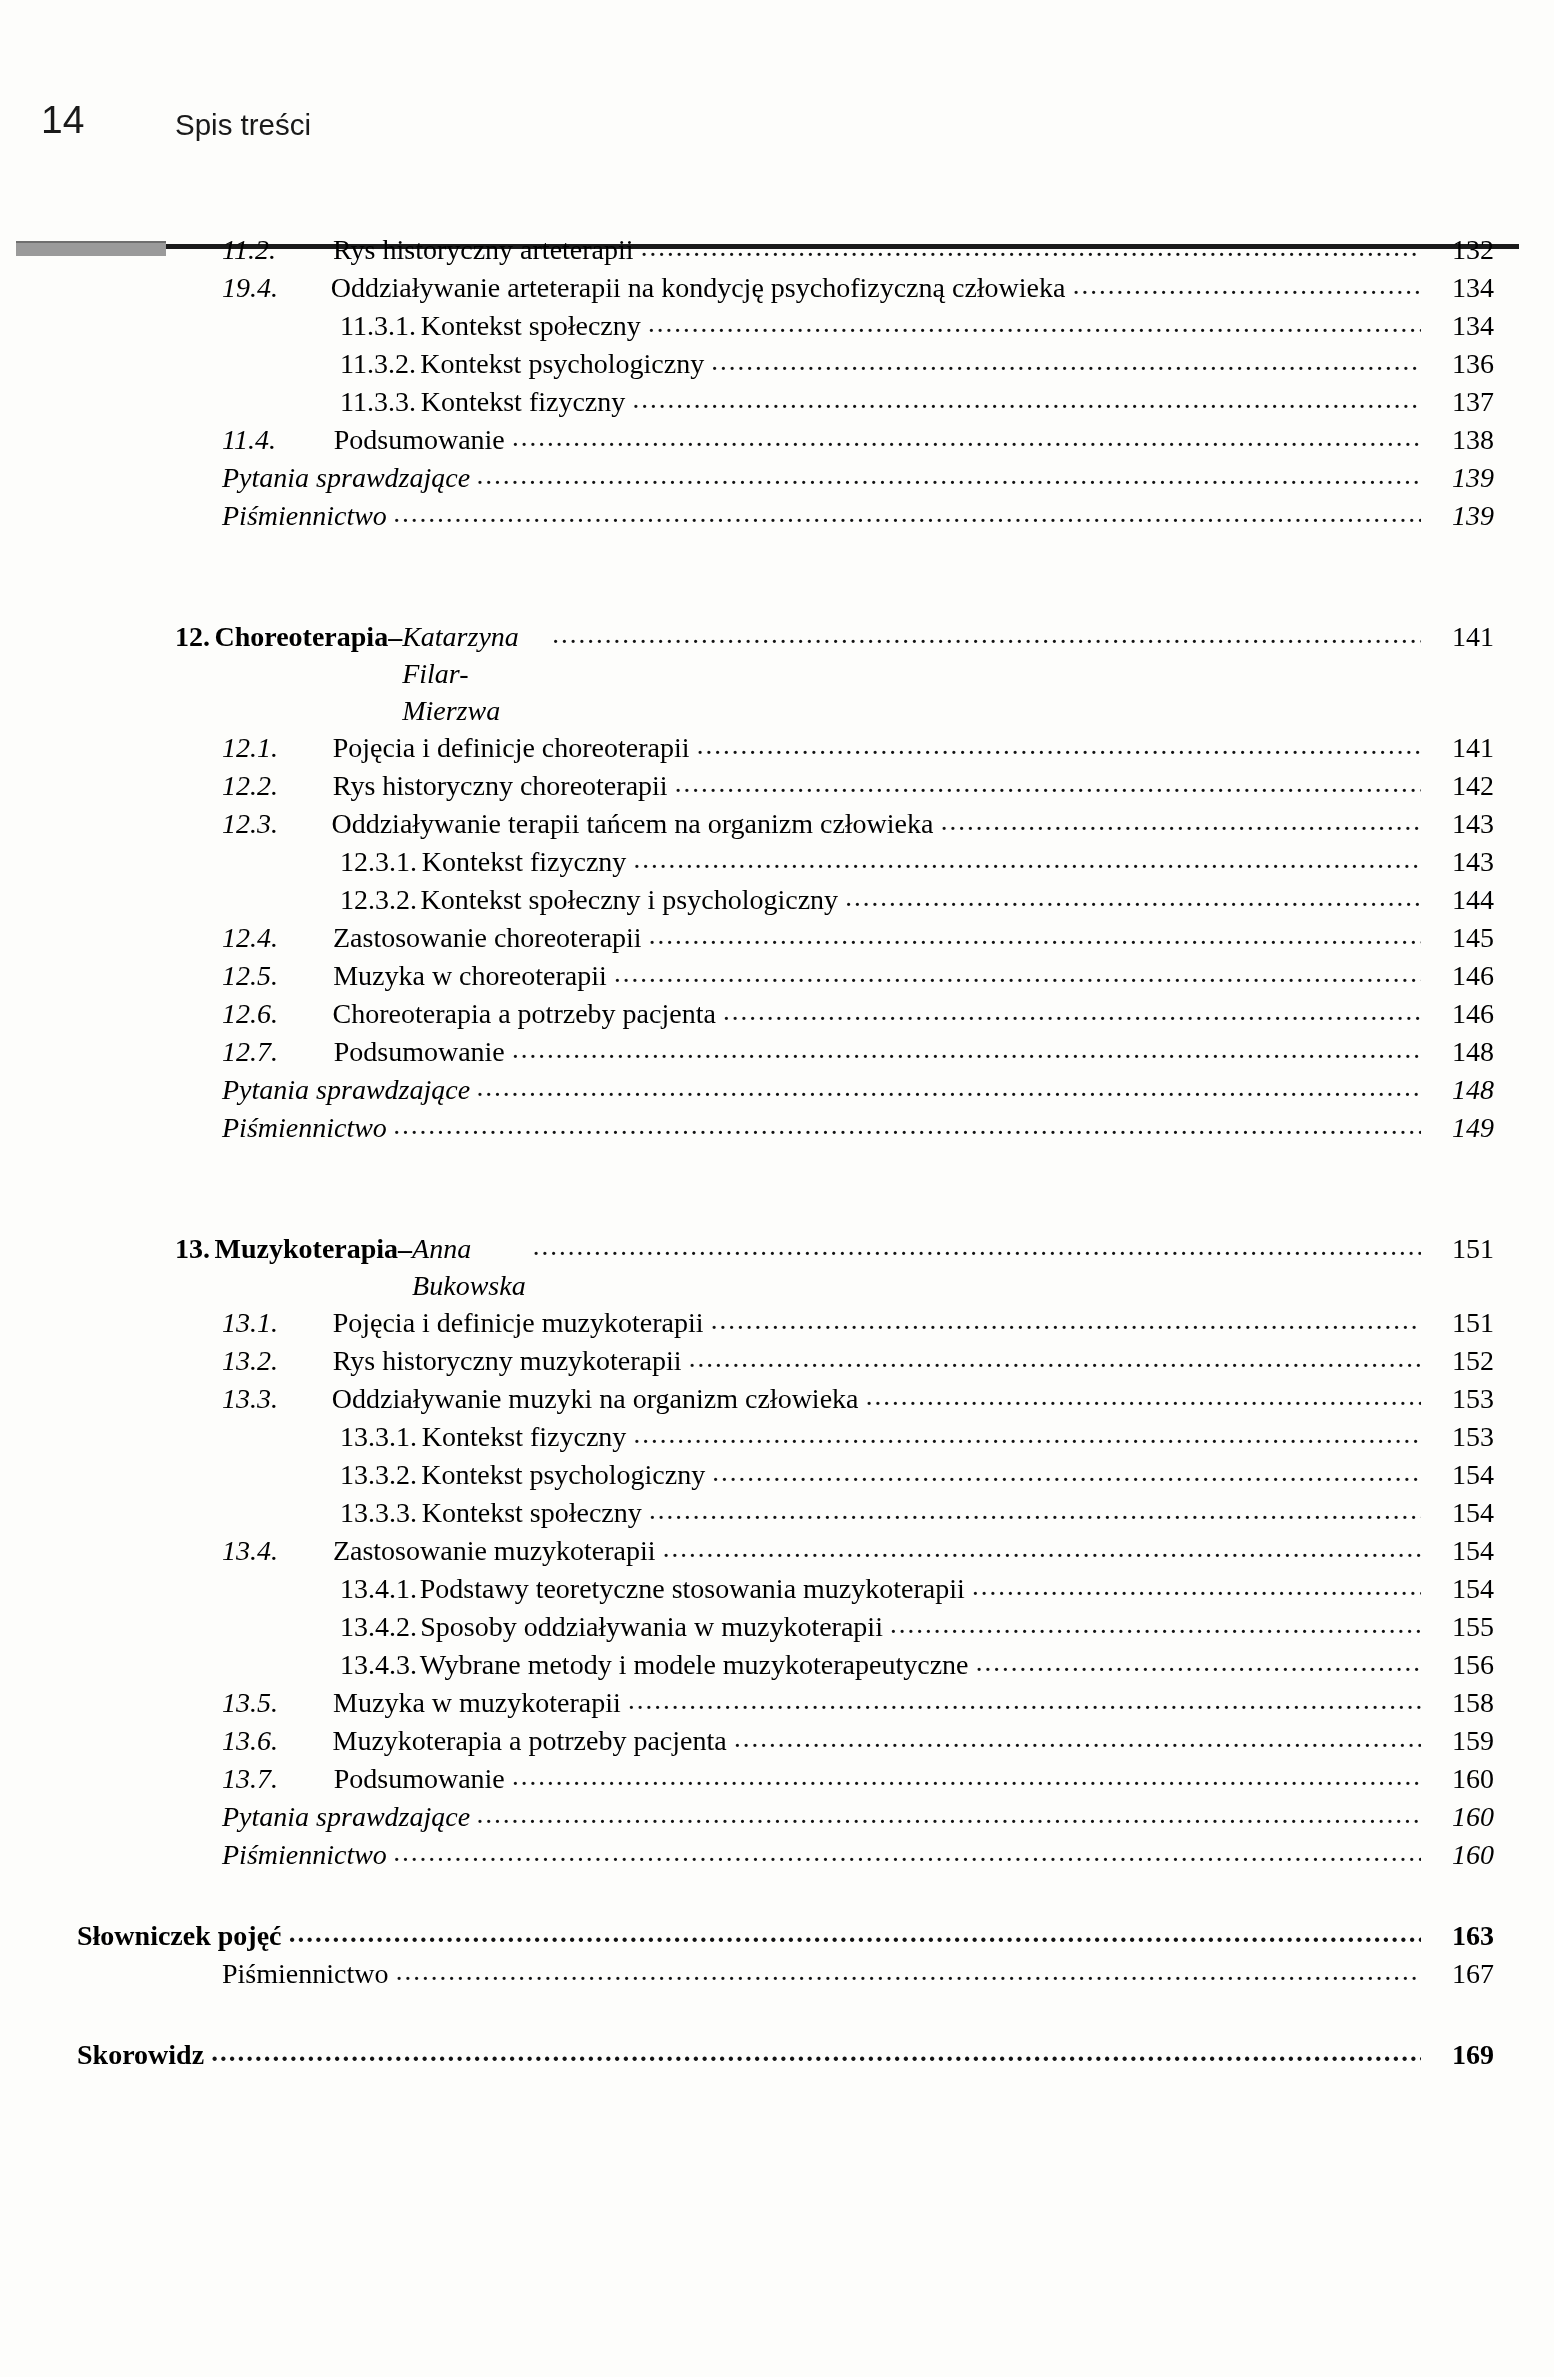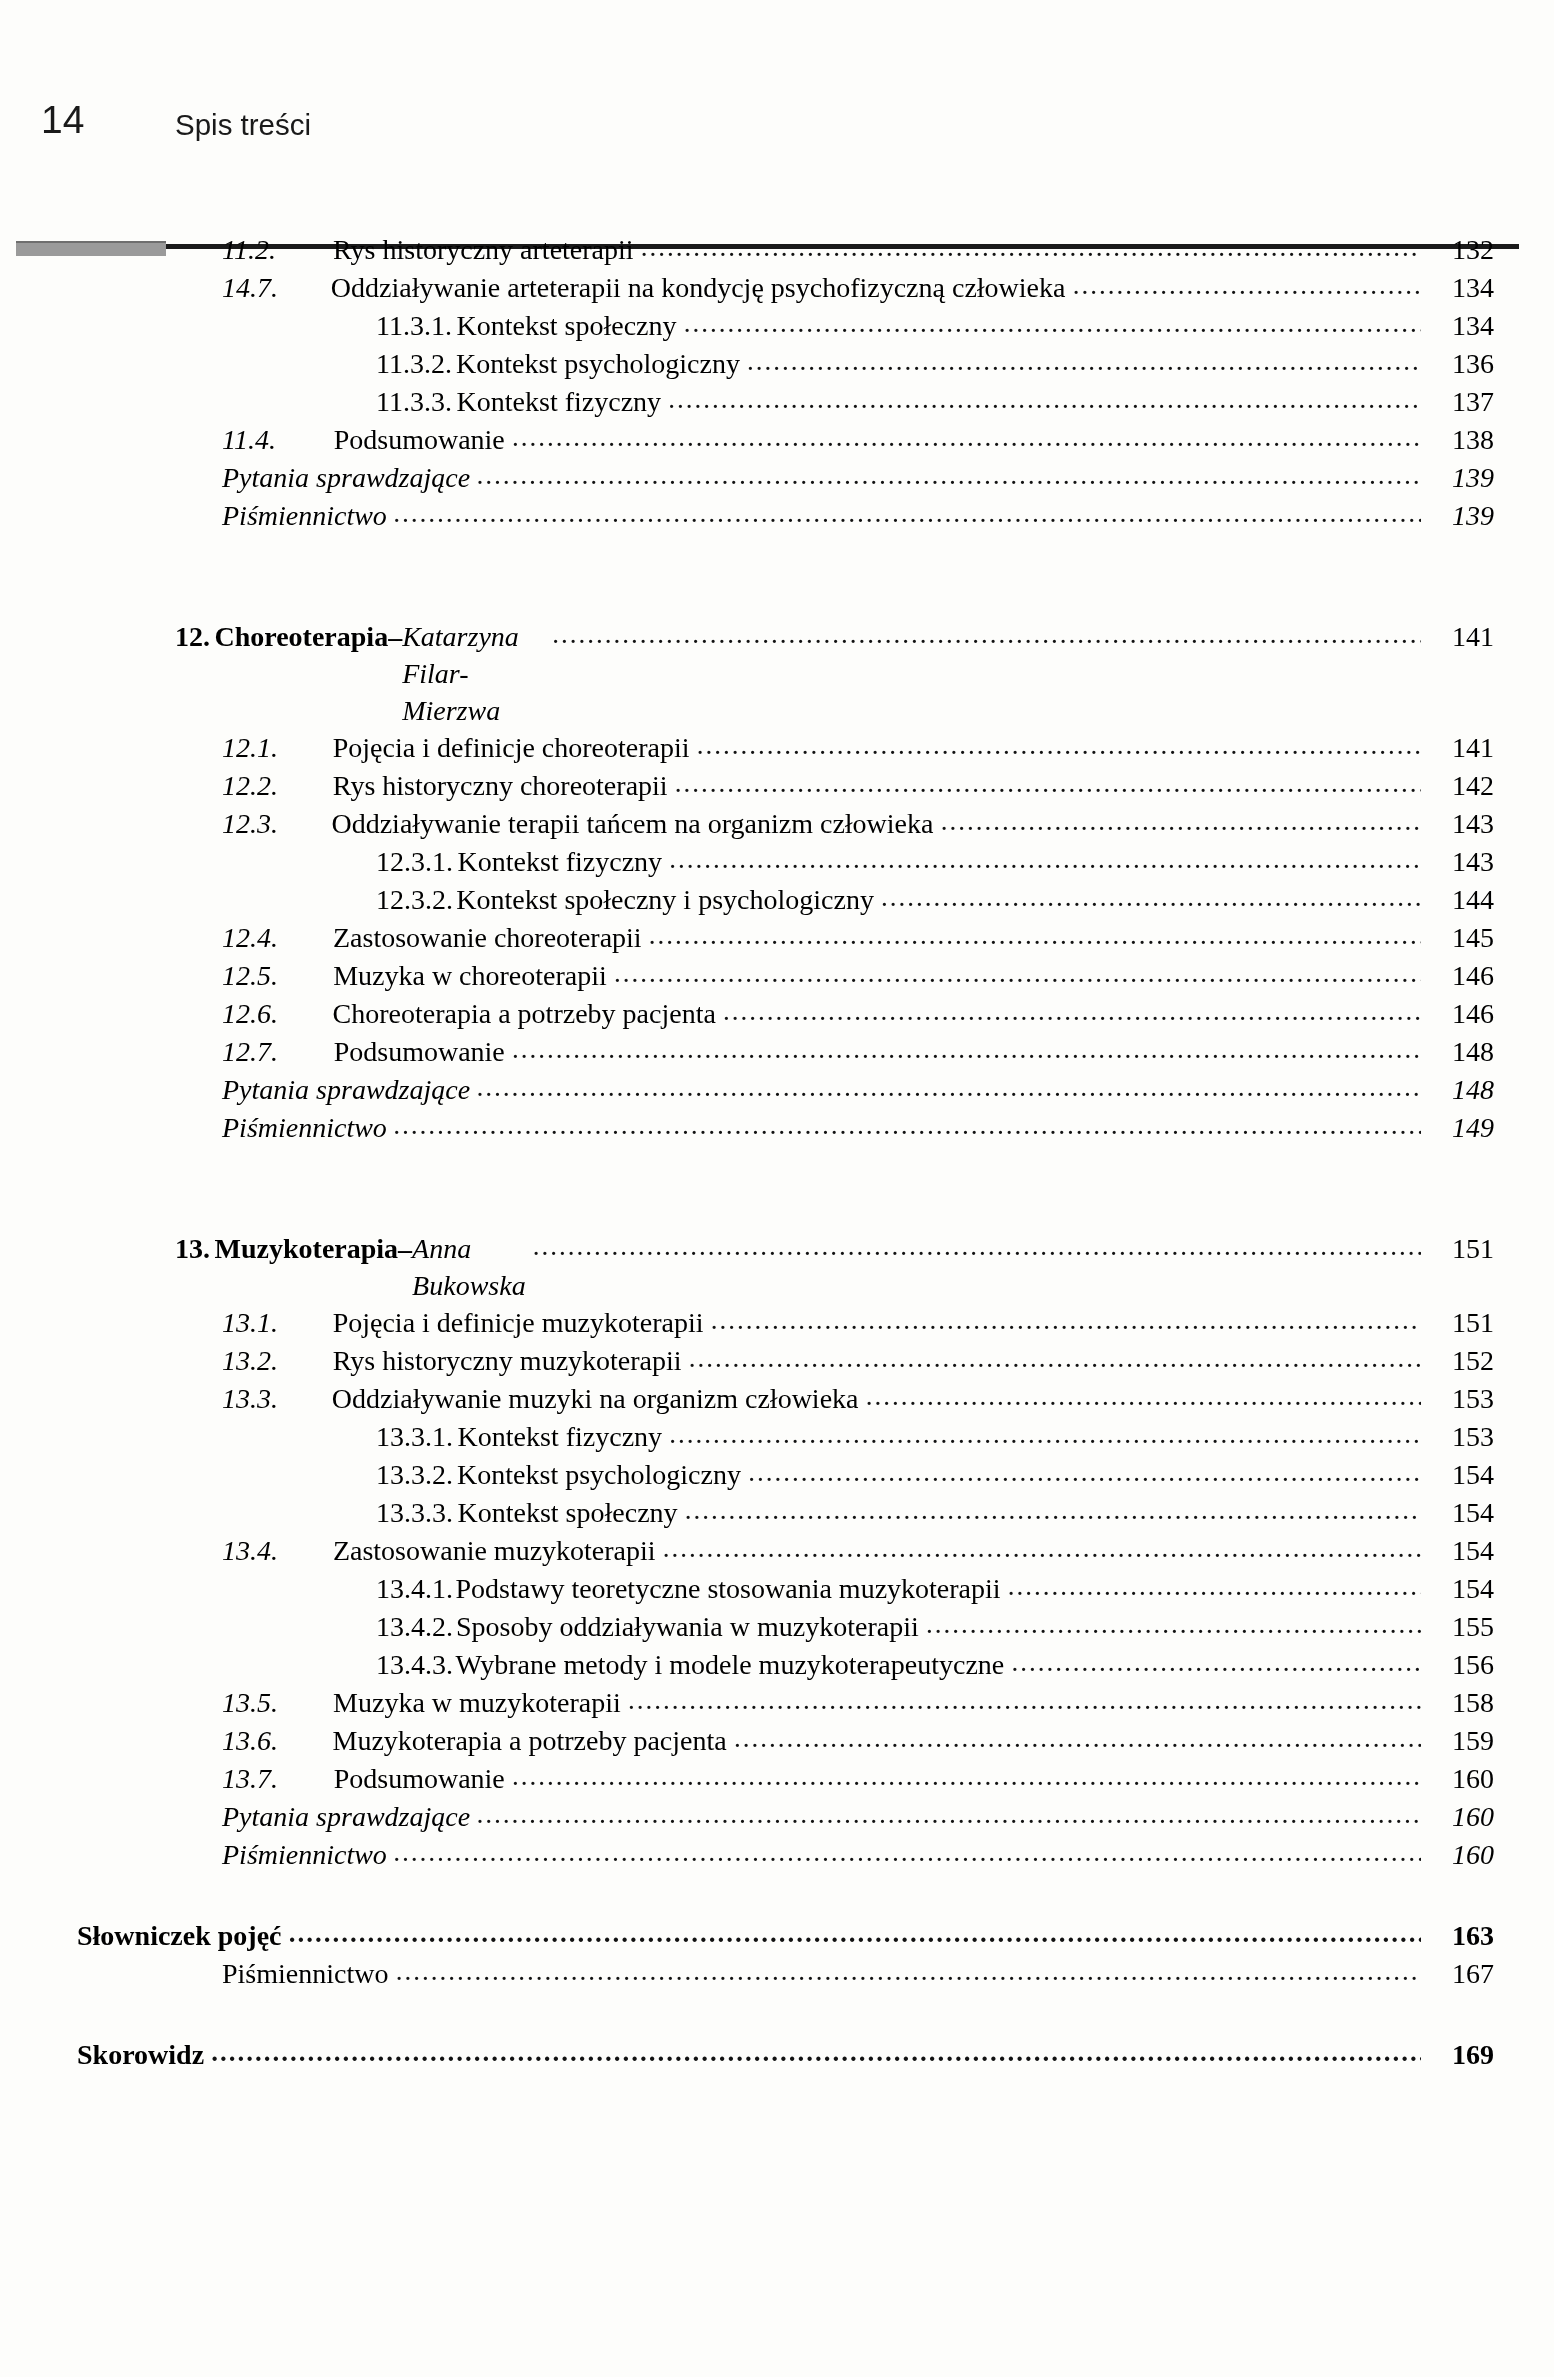--- a/index.html
+++ b/index.html
@@ -108,21 +108,21 @@
   }
   .row .pg-pad {
     flex: 0 0 61px;
   }
 
   
   .lvl-chapter { padding-left: 175px; margin-top: 47px; }
   .lvl-chapter .num { font-weight: bold; }
   .lvl-2 { padding-left: 222px; }
   .lvl-2 .num { flex-basis: 107px; font-style: italic; }
-  .lvl-3 { padding-left: 340px; margin-left: 36px; }
+  .lvl-3 { padding-left: 340px; }
   .lvl-unnum { padding-left: 222px; font-style: italic; }
   .lvl-back { padding-left: 77px; font-weight: bold; }
   .lvl-back-sub { padding-left: 222px; }
 
   .author { font-style: italic; }
   .bold { font-weight: bold; }
 
   .group-gap { height: 36px; }
   .group-gap-lg { height: 43px; }
 </style>
@@ -141,21 +141,21 @@
   <div class="toc" id="toc-root">
       <div class="row lvl-2">
         <span class="num">11.2.</span>
         <span style="display: inline-block; width: 9px;"></span>
         <span class="txt">Rys historyczny arteterapii</span>
         <span class="leader">........................................................................................................................................................................................................</span>
         <span class="pg">132</span>
         <span class="pg-pad"></span>
       </div>
       <div class="row lvl-2">
-        <span class="num">14.7.</span>
+        <span class="num">19.4.</span>
         <span style="display: inline-block; width: 9px;"></span>
         <span class="txt">Oddziaływanie arteterapii na kondycję psychofizyczną człowieka</span>
         <span class="leader">........................................................................................................................................................................................................</span>
         <span class="pg">134</span>
         <span class="pg-pad"></span>
       </div>
       <div class="row lvl-3">
         <span class="num">11.3.1.</span>
         <span style="display: inline-block; width: 10.7px;"></span>
         <span class="txt">Kontekst społeczny</span>

